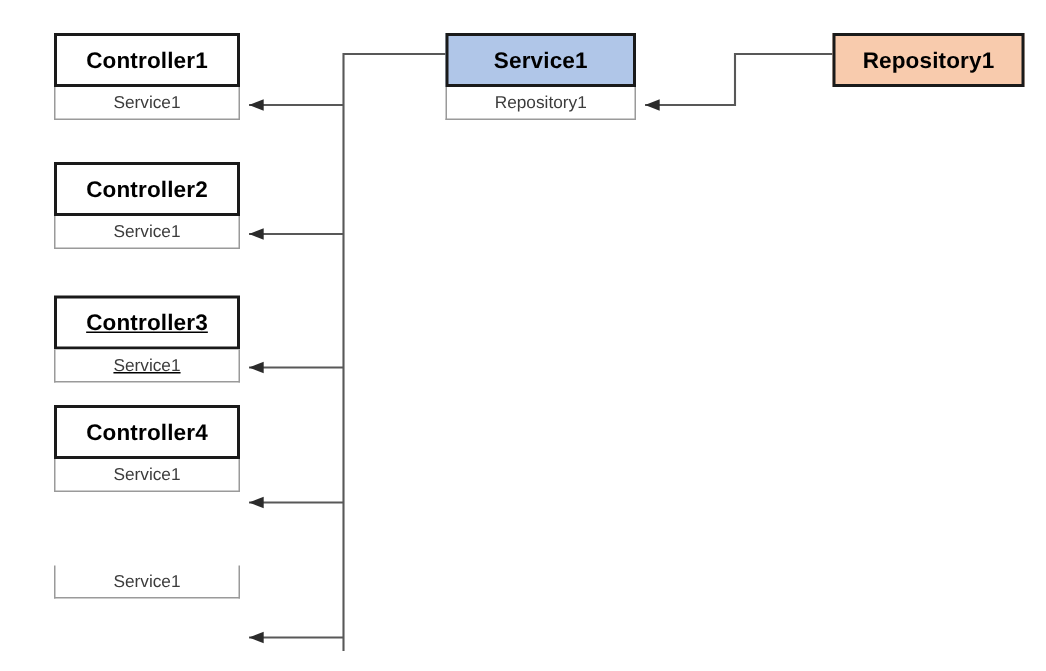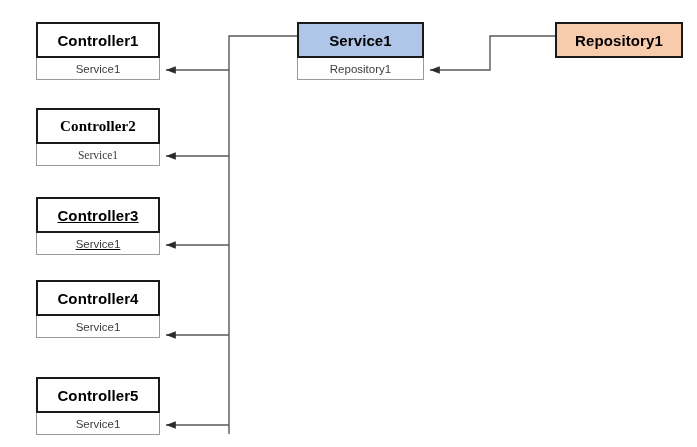--- a/index.html
+++ b/index.html
@@ -64,23 +64,23 @@
     align-items: center;
     justify-content: center;
     font-size: 11.5px;
     color: #3c3c3c;
   }
   .node-header.accent-blue + .node-row {
     border-color: #9a9a9a;
   }
   
   #node-controller1 { left: 36px; top: 22px;  width: 124px; }
-  #node-controller2 { left: 36px; top: 108px; width: 124px; font-family: Liberation Serif, serif; }
+  #node-controller2 { left: 36px; top: 108px; width: 124px; }
   #node-controller3 { left: 36px; top: 197px; width: 124px; text-decoration: underline; }
-  #node-controller4 { left: 36px; top: 280px; width: 124px; }
+  #node-controller4 { left: 36px; top: 270px; width: 124px; }
   #node-controller5 { left: 36px; top: 377px; width: 124px; }
   #node-service1    { left: 297px; top: 22px; width: 127px; }
   #node-repository1 { left: 555px; top: 22px; width: 128px; }
 </style>
 </head>
 <body>
 
 <div id="canvas">
 
   <svg id="edge-layer" viewBox="0 0 697 447" width="697" height="447">
@@ -118,21 +118,20 @@
     <div class="node-header">Controller3</div>
     <div class="node-row">Service1</div>
   </div>
 
   <div class="node" id="node-controller4">
     <div class="node-header">Controller4</div>
     <div class="node-row">Service1</div>
   </div>
 
   <div class="node" id="node-controller5">
-    <div class="node-header">Controller5</div>
     <div class="node-row">Service1</div>
   </div>
 
   <div class="node" id="node-service1">
     <div class="node-header accent-blue">Service1</div>
     <div class="node-row">Repository1</div>
   </div>
 
   <div class="node" id="node-repository1">
     <div class="node-header accent-orange">Repository1</div>

